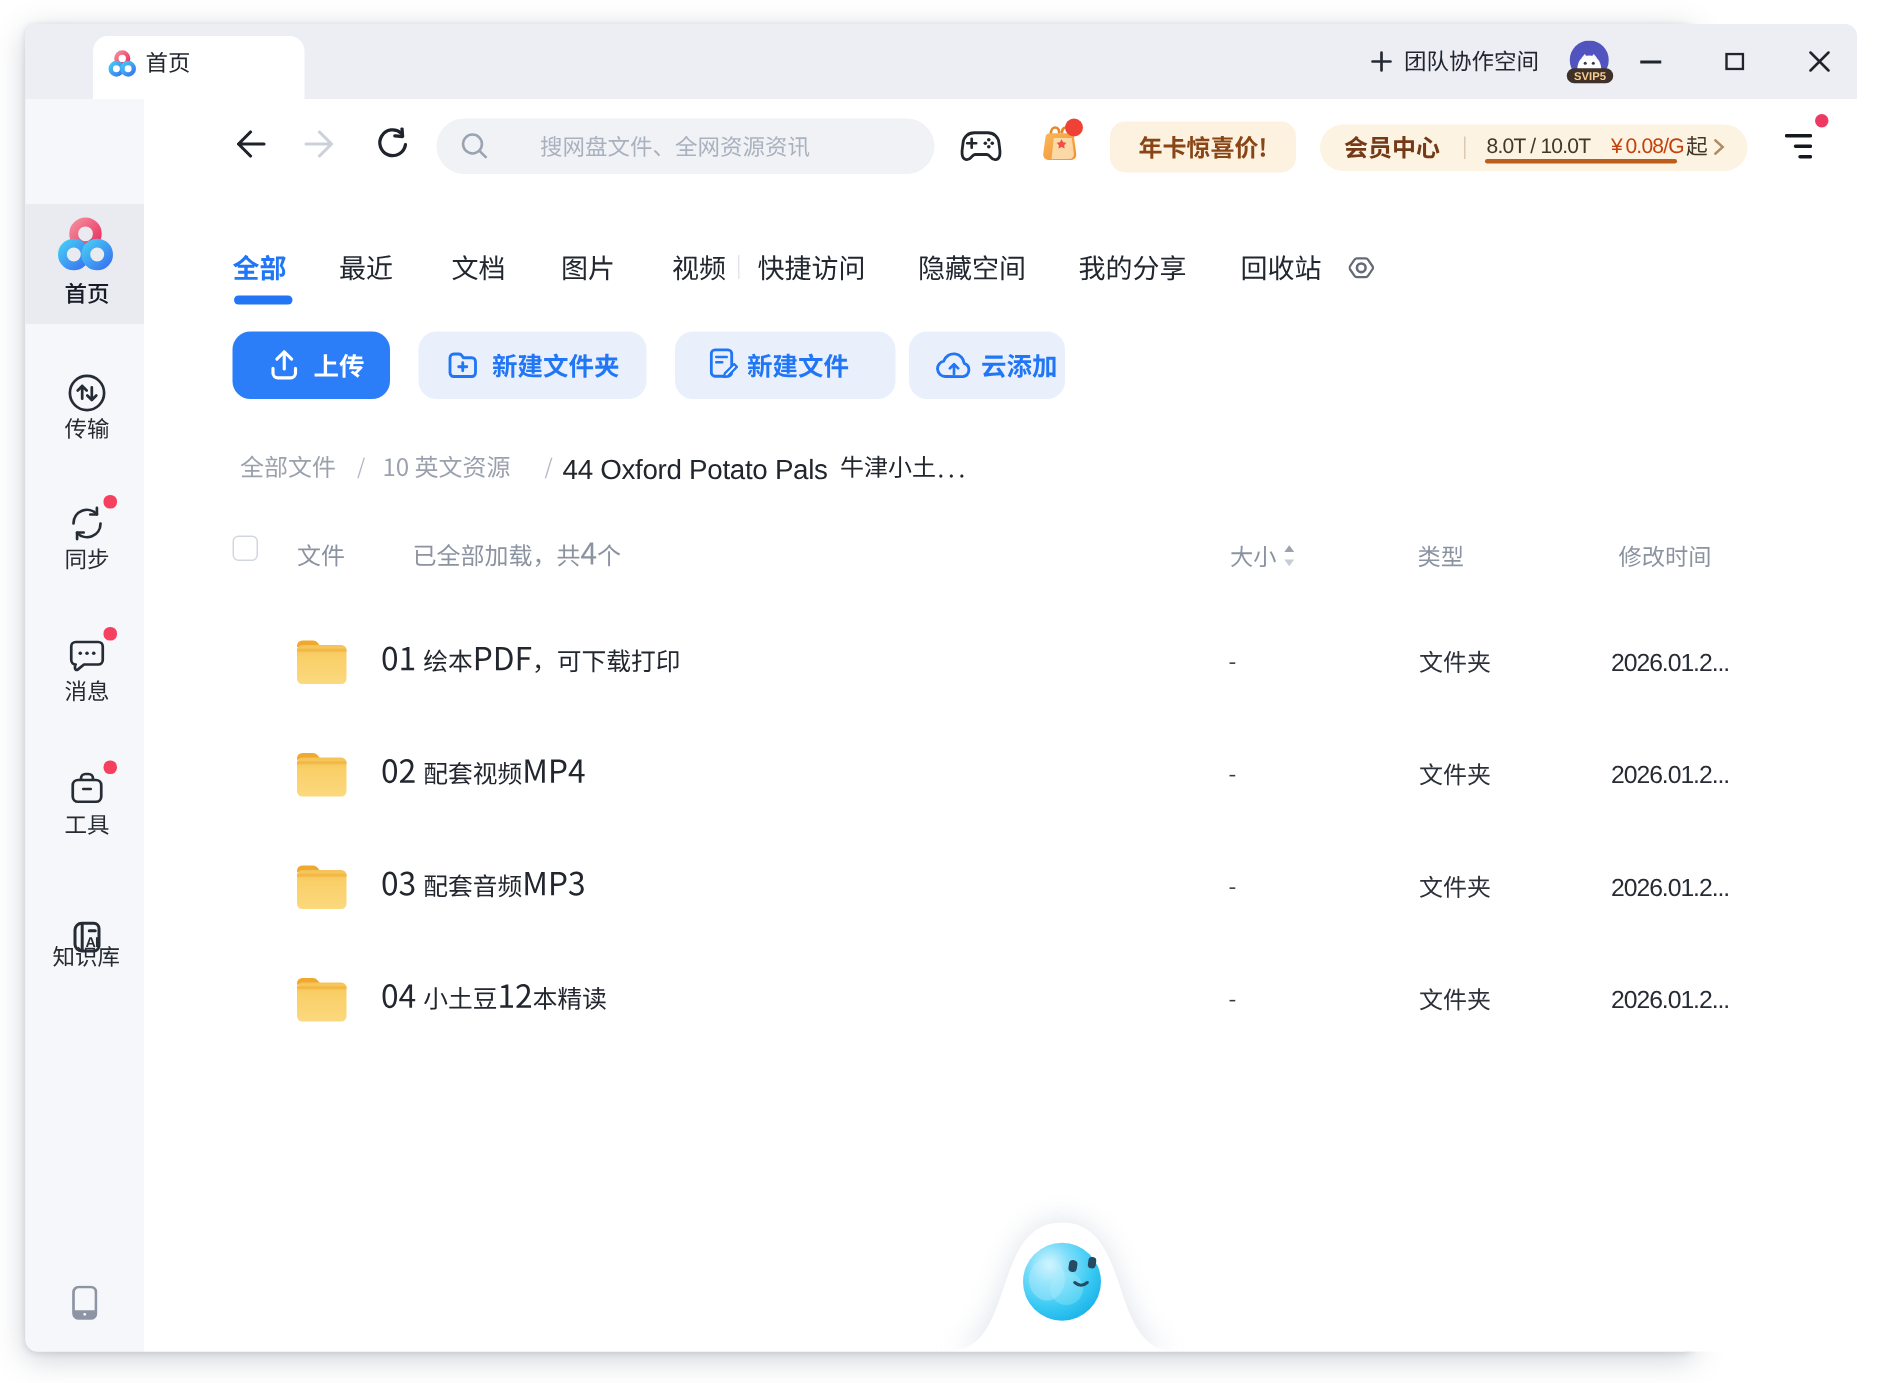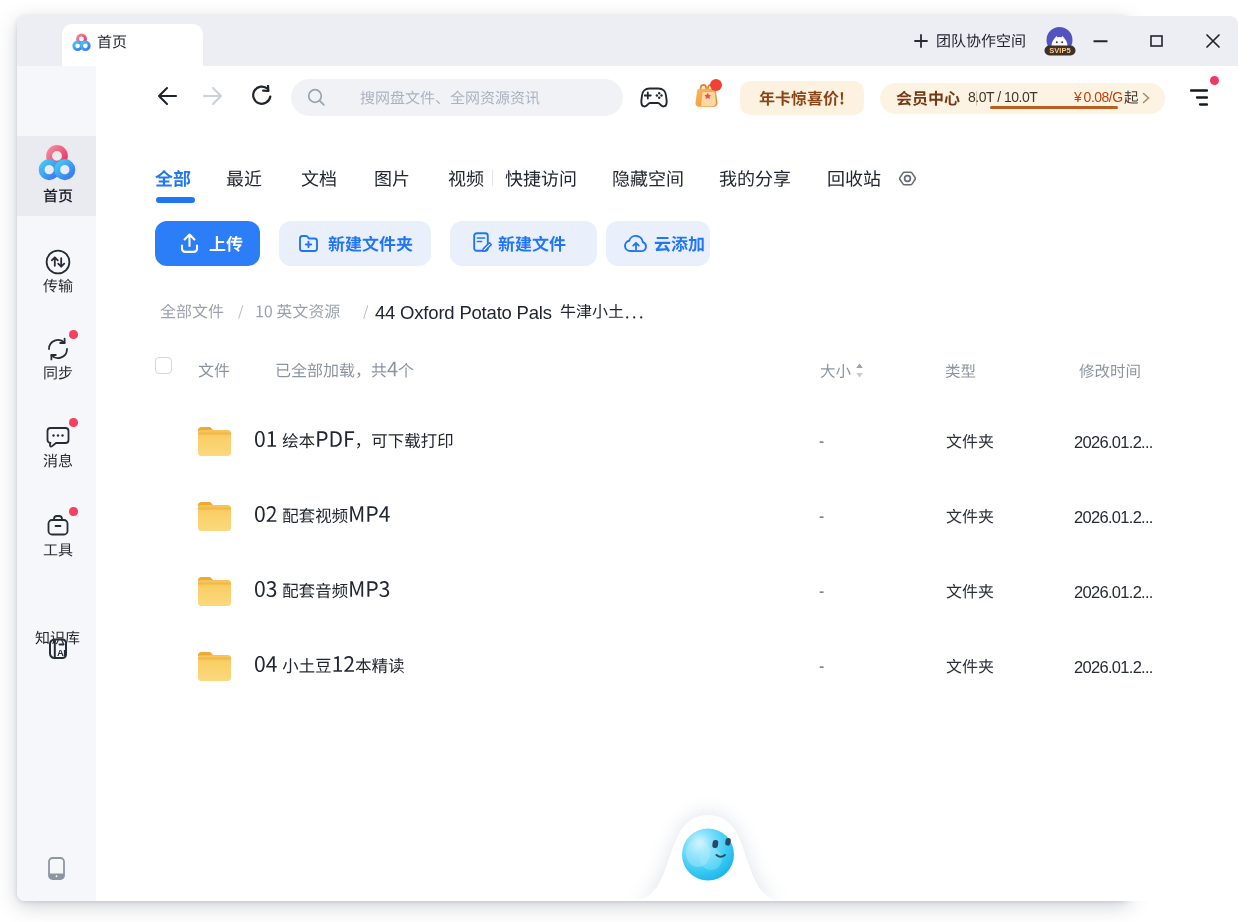--- a/index.html
+++ b/index.html
@@ -131,21 +131,21 @@
 <path d="M11.5 14h5" stroke="#262c36" stroke-width="1.8" stroke-linecap="round"></path>
 </svg>
     </div>
     <div class="abs" style="left:52.3px;top:491.3px;width:8.5px;height:8.5px;border-radius:50%;background:#f5415f"></div>
     <svg style="position:absolute;overflow:visible;left:25.5px;top:524.4px" width="30.0" height="21.0" viewBox="0 0 2000.0 1400">
       <g fill="#262b33" transform="translate(0 1020) scale(1 -1)">
         <path transform="translate(0 0)" d="M52 72V-3H951V72H539V650H900V727H104V650H456V72Z"></path>
         <path transform="translate(1000 0)" d="M605 84C716 32 832 -32 902 -81L962 -25C887 22 766 86 653 137ZM328 133C266 79 141 12 40 -26C58 -40 83 -65 95 -81C196 -40 319 25 399 88ZM212 792V209H52V141H951V209H802V792ZM284 209V300H727V209ZM284 586H727V501H284ZM284 644V730H727V644ZM284 444H727V357H284Z"></path>
       </g>
     </svg>
-    <div class="abs" style="left:0;top:620px;width:79px;height:28px">
+    <div class="abs" style="left:0;top:596px;width:79px;height:28px">
       <svg class="abs" style="left:26.9px;top:0" width="28" height="28" viewBox="0 0 28 28">
 <path d="M10.5 3.5h8a3.5 3.5 0 0 1 3.5 3.5v11.5a3.5 3.5 0 0 1-3.5 3.5h-8A4.5 4.5 0 0 1 6 17.5v-9.5A4.5 4.5 0 0 1 10.5 3.5z" fill="none" stroke="#262c36" stroke-width="2"></path>
 <path d="M10.8 4v17.5" stroke="#262c36" stroke-width="2"></path>
 <path d="M15.5 8.5h4" stroke="#262c36" stroke-width="2" stroke-linecap="round"></path>
 <text x="17.2" y="19.5" font-family="Liberation Sans" font-size="9.5" font-weight="bold" fill="#262c36" text-anchor="middle" style="letter-spacing:-0.5px">AI</text>
 </svg>
     </div>
     <svg style="position:absolute;overflow:visible;left:18.0px;top:612.4px" width="45.0" height="21.0" viewBox="0 0 3000.0 1400">
       <g fill="#262b33" transform="translate(0 1020) scale(1 -1)">
         <path transform="translate(0 0)" d="M547 753V-51H620V28H832V-40H908V753ZM620 99V682H832V99ZM157 841C134 718 92 599 33 522C50 511 81 490 94 478C124 521 152 576 175 636H252V472V436H45V364H247C234 231 186 87 34 -21C49 -32 77 -62 86 -77C201 5 262 112 294 220C348 158 427 63 461 14L512 78C482 112 360 249 312 296C317 319 320 342 322 364H515V436H326L327 471V636H486V706H199C211 745 221 785 230 826Z"></path>
@@ -225,21 +225,21 @@
       <div class="abs" style="left:784px;top:17px;width:285px;height:31px;border-radius:15.5px;background:#fdf3e2"></div>
       <svg style="position:absolute;overflow:visible;left:800.0px;top:22.3px" width="64.0" height="22.4" viewBox="0 0 4000.0 1400">
         <g fill="#743a18" transform="translate(0 1020) scale(1 -1)">
           <path transform="translate(0 0)" d="M159 -72C209 -53 278 -50 773 -13C793 -40 810 -66 822 -89L931 -24C885 52 793 157 706 234L603 181C632 154 661 123 689 92L340 72C396 123 451 180 497 237H919V354H88V237H330C276 171 222 118 198 100C166 72 145 55 118 50C132 16 152 -46 159 -72ZM496 855C400 726 218 604 27 532C55 508 96 455 113 425C166 449 218 475 267 505V438H736V513C787 483 840 456 892 435C911 467 950 516 977 540C828 587 670 678 572 760L605 803ZM335 548C396 589 452 635 502 684C551 639 613 592 679 548Z"></path>
           <path transform="translate(1000 0)" d="M304 708H698V631H304ZM178 809V529H832V809ZM428 309V222C428 155 398 62 54 -1C84 -26 121 -72 137 -99C499 -17 559 112 559 219V309ZM536 43C650 5 811 -57 890 -97L951 5C867 44 702 100 594 133ZM136 465V97H261V354H746V111H878V465Z"></path>
           <path transform="translate(2000 0)" d="M434 850V676H88V169H208V224H434V-89H561V224H788V174H914V676H561V850ZM208 342V558H434V342ZM788 342H561V558H788Z"></path>
           <path transform="translate(3000 0)" d="M294 563V98C294 -30 331 -70 461 -70C487 -70 601 -70 629 -70C752 -70 785 -10 799 180C766 188 714 210 686 231C679 74 670 42 619 42C593 42 499 42 476 42C428 42 420 49 420 98V563ZM113 505C101 370 72 220 36 114L158 64C192 178 217 352 231 482ZM737 491C790 373 841 214 857 112L979 162C958 266 906 418 849 537ZM329 753C422 690 546 594 601 532L689 626C629 688 502 777 410 834Z"></path>
         </g>
       </svg>
       <div class="abs" style="left:880px;top:25px;width:1px;height:15px;background:#dcc9b2"></div>
-      <div class="abs" style="left:872px;top:22.5px;font-size:14px;line-height:16px;letter-spacing:-0.5px;color:#43372b;white-space:nowrap">8.0T / 10.0T</div>
+      <div class="abs" style="left:895px;top:22.5px;font-size:14px;line-height:16px;letter-spacing:-0.5px;color:#43372b;white-space:nowrap">8.0T / 10.0T</div>
       <div class="abs" style="left:978px;top:22.5px;font-size:14px;line-height:16px;letter-spacing:-0.5px;color:#c2410c;white-space:nowrap">¥ 0.08/G</div>
       <svg style="position:absolute;overflow:visible;left:1028.0px;top:22.2px" width="14.5" height="20.3" viewBox="0 0 1000.0 1400">
         <g fill="#43372b" transform="translate(0 1020) scale(1 -1)">
           <path transform="translate(0 0)" d="M99 387C96 209 85 48 26 -53C44 -61 77 -79 90 -88C119 -33 138 37 150 116C222 -21 342 -54 555 -54H940C945 -32 958 3 971 20C908 17 603 17 554 18C460 18 386 25 328 47V251H491V317H328V466H501V534H312V660H476V727H312V839H241V727H74V660H241V534H48V466H259V85C216 119 186 170 163 244C166 288 169 334 170 382ZM548 516V189C548 104 576 82 670 82C690 82 824 82 846 82C931 82 953 119 962 261C942 266 911 278 895 291C890 170 884 150 841 150C810 150 699 150 677 150C629 150 620 156 620 189V449H833V424H905V792H538V726H833V516Z"></path>
         </g>
       </svg>
       <svg class="abs" style="left:1046px;top:26px" width="8" height="12" viewBox="0 0 8 12">
         <path d="M1.5 1.5L6.5 6l-5 4.5" fill="none" stroke="#b08c66" stroke-width="1.6" stroke-linecap="round"></path>
       </svg>
       <div class="abs" style="left:894px;top:40px;width:128px;height:3px;border-radius:1.5px;background:#bb5e1d"></div>

